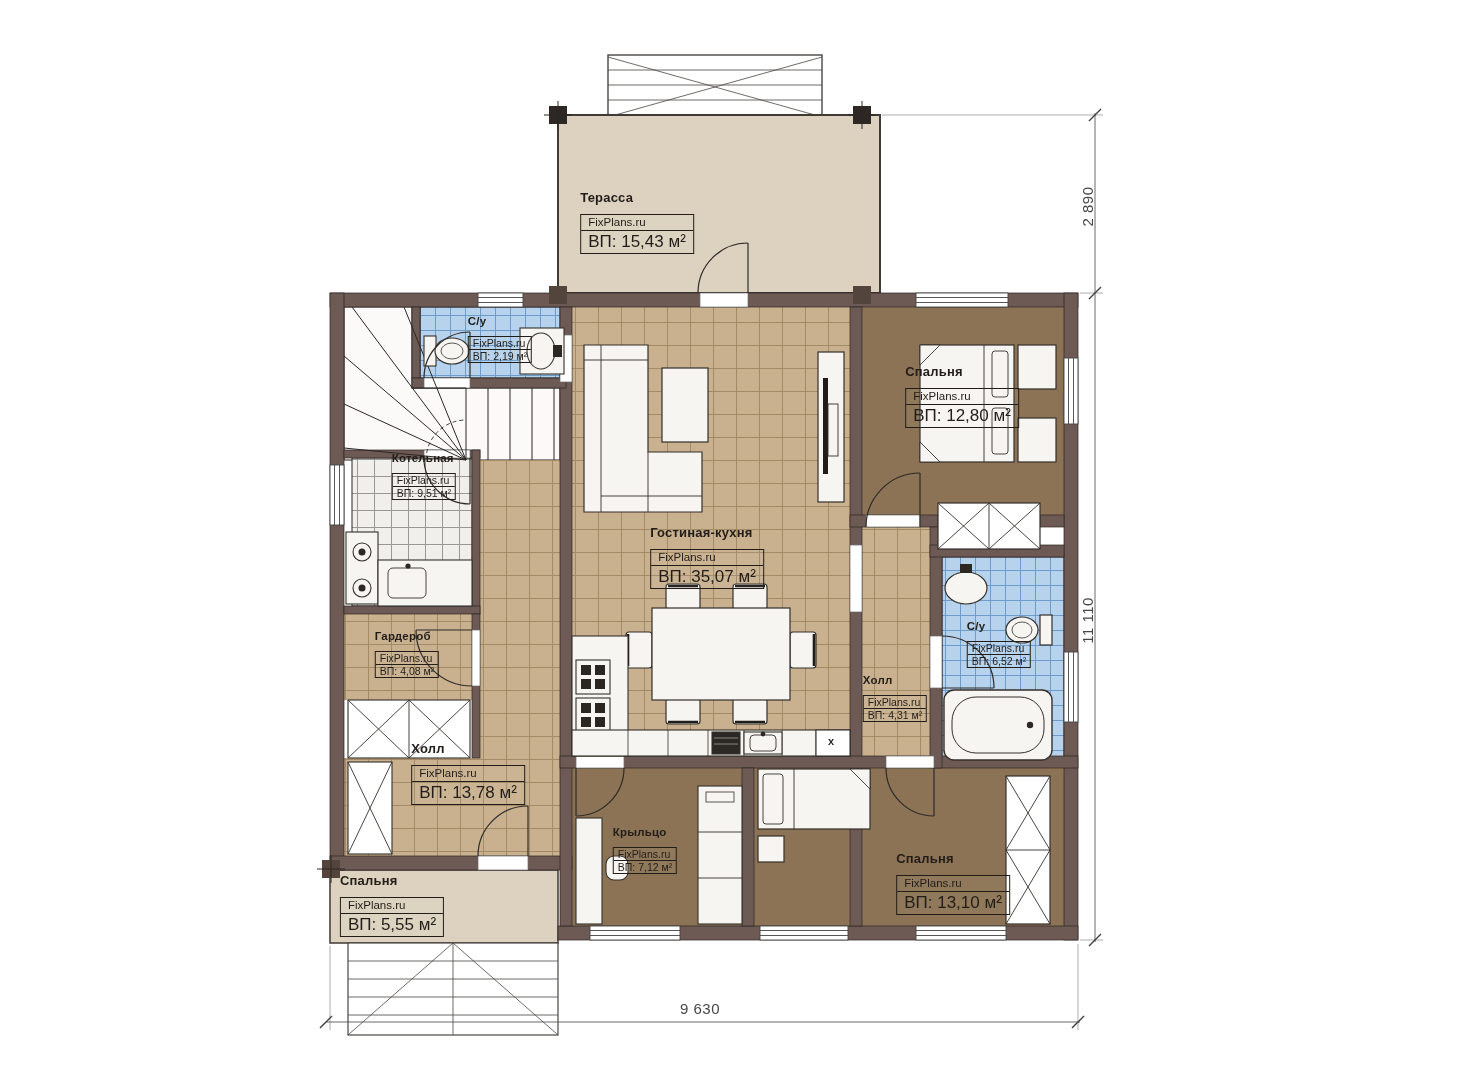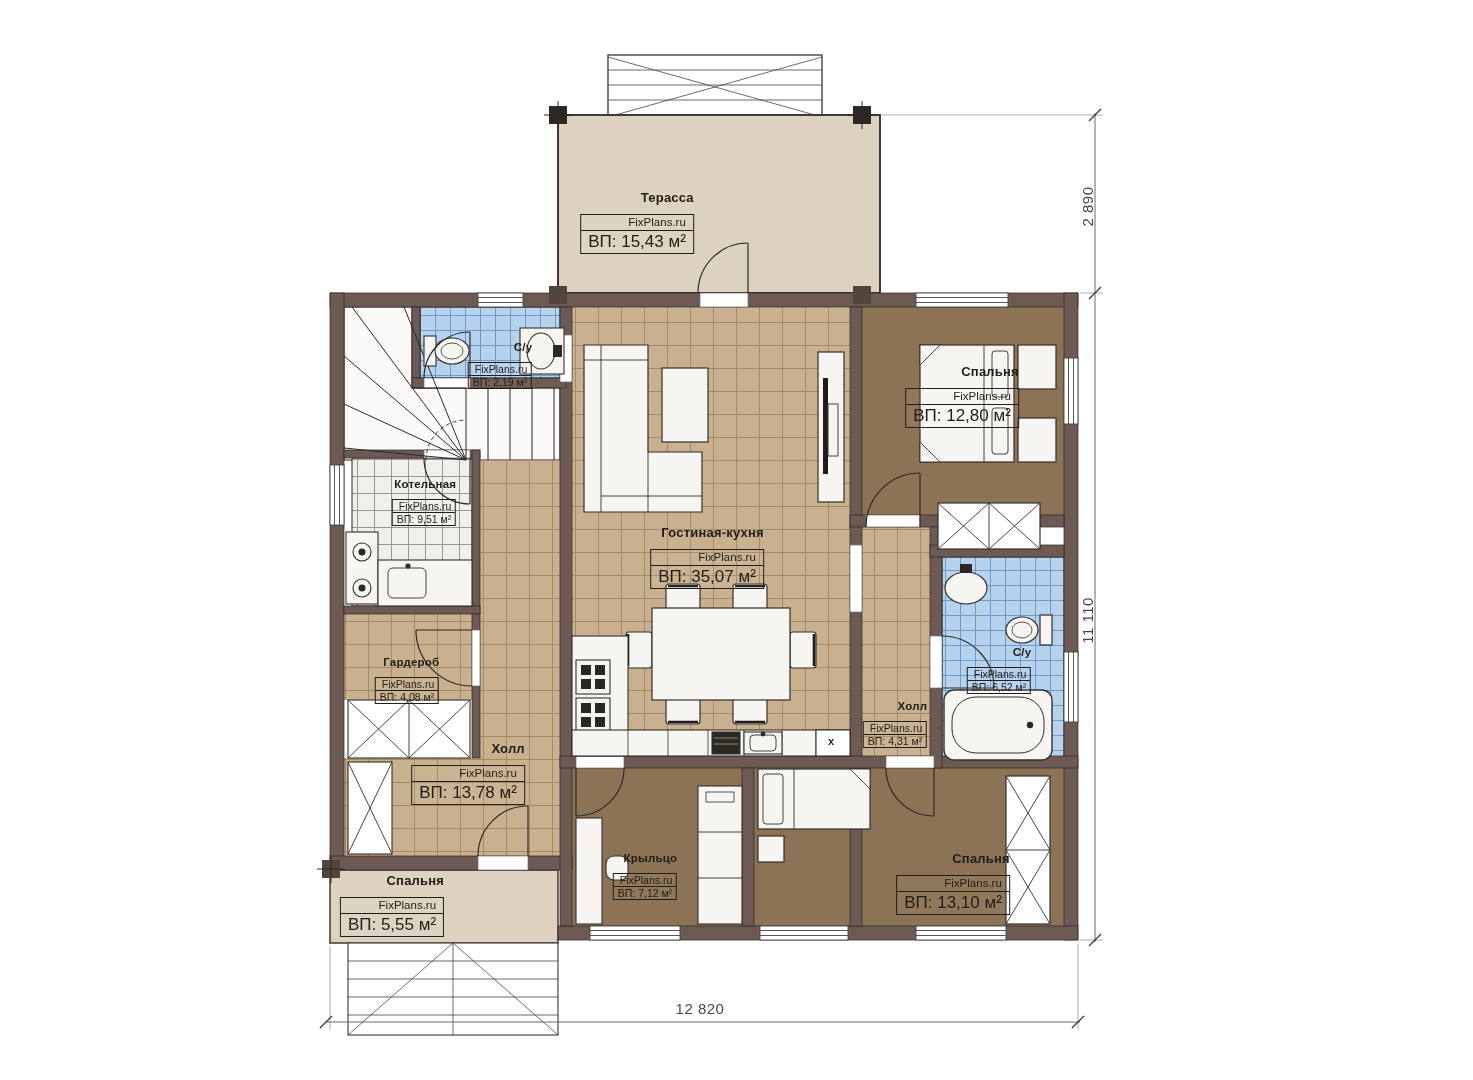--- a/index.html
+++ b/index.html
@@ -1,26 +1,26 @@
 <!DOCTYPE html>
 <html><head>
 <meta charset="utf-8">
 <style>
   html,body{margin:0;padding:0;background:#ffffff;}
   .stage{
     position:relative;width:1473px;height:1080px;background:#ffffff;overflow:hidden;
     font-family:"Liberation Sans","DejaVu Sans",sans-serif;
   }
   .stage svg{position:absolute;left:0;top:0;}
-  .room-label{position:absolute;transform:translateX(-50%);text-align:right;color:#221d18;line-height:1.15;z-index:5;}
+  .room-label{position:absolute;transform:translateX(-50%);text-align:left;color:#221d18;line-height:1.15;z-index:5;}
   .room-name{font-weight:700;font-size:13px;white-space:nowrap;margin-bottom:2px;letter-spacing:.2px;}
   .room-box{display:inline-block;border:1.6px solid #221d18;background:rgba(255,255,255,0.04);margin-top:6px;}
   .room-brand{font-size:11.5px;padding:1px 7px;border-bottom:1.6px solid #221d18;white-space:nowrap;}
   .room-area{font-size:17px;padding:1px 7px;white-space:nowrap;}
-  .room-label.small .room-name{font-size:11.5px;margin-top:26px;}
+  .room-label.small .room-name{font-size:11.5px;}
   .room-label.small .room-brand,.room-label.small .room-area{font-size:10.5px;padding:0 4px;}
   .dim{position:absolute;font-size:15px;color:#474747;width:110px;text-align:center;z-index:5;letter-spacing:.5px;}
   .dim.vert{transform:rotate(-90deg);transform-origin:center;}
   .washer-mark{position:absolute;font-size:11px;font-weight:600;color:#2b2724;z-index:6;}
 </style>
 </head>
 <body>
 
 <div class="stage">
 
@@ -452,17 +452,17 @@
 <div class="room-label" style="left:392px;top:874px">
   <div class="room-name">Спальня</div>
   <div class="room-box">
     <div class="room-brand">FixPlans.ru</div>
     <div class="room-area">ВП: 5,55 м²</div>
   </div>
 </div>
 
 <div class="dim vert" style="left:1032px;top:198px">2 890</div>
 <div class="dim vert" style="left:1032px;top:612px">11 110</div>
-<div class="dim" style="left:645px;top:1000px">12 820</div>
+<div class="dim" style="left:645px;top:1000px">9 630</div>
 
 <div class="washer-mark" style="left:828px;top:735px">x</div>
 
 </div>
 
 </body></html>

